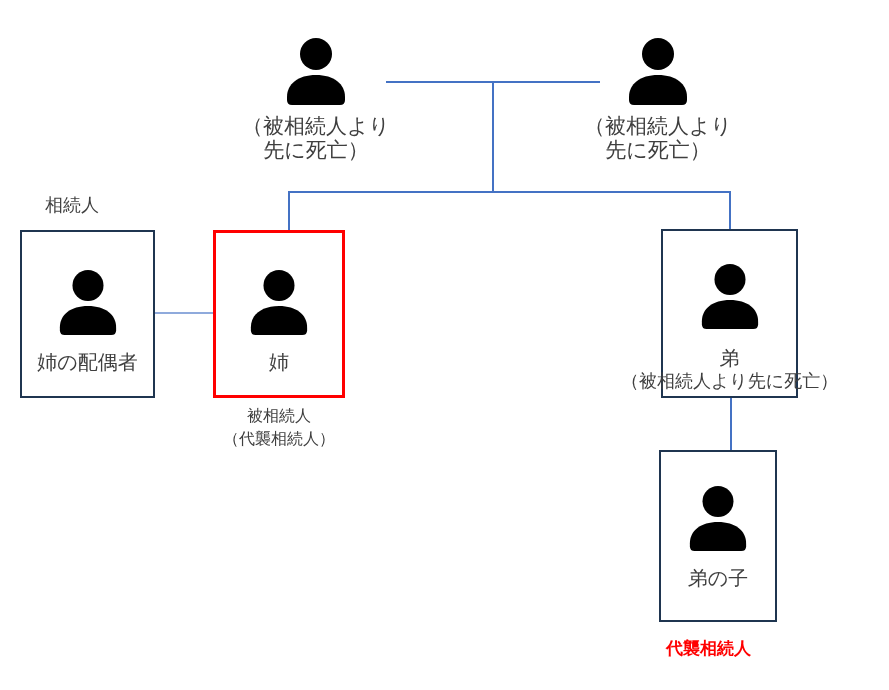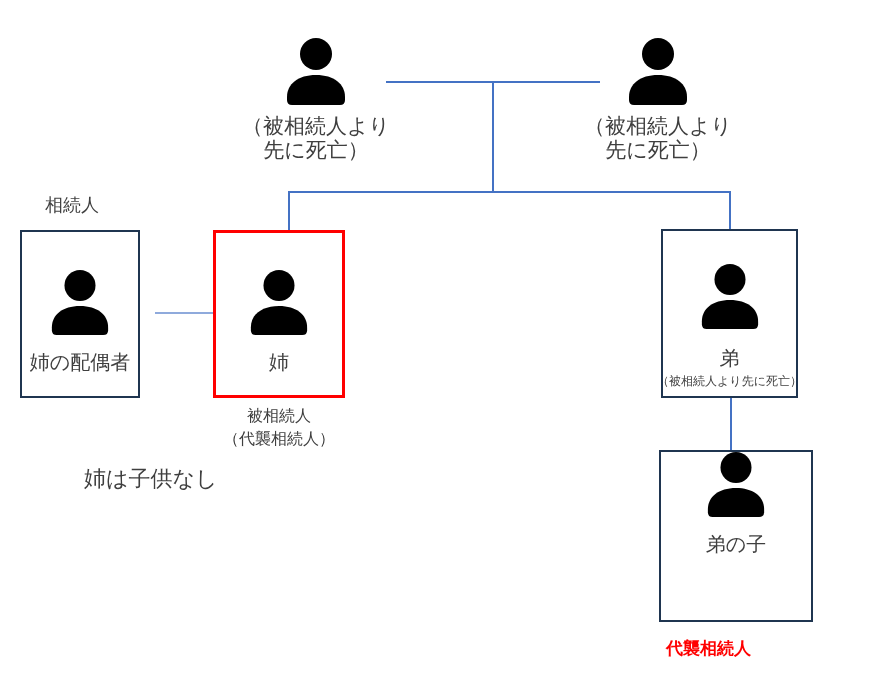--- a/index.html
+++ b/index.html
@@ -40,21 +40,21 @@
     border: 3px solid var(--highlight-red, #FF0000);
   }
   .pbox .box-label {
     font-size: 20px;
     line-height: 24px;
     margin-top: 15px;
     white-space: nowrap;
     color: var(--text, #3f3f3f);
   }
   .pbox .box-subnote {
-    font-size: 12px;
+    font-size: 18px;
     line-height: 17px;
     margin-top: 3px;
     white-space: nowrap;
     color: var(--text, #3f3f3f);
   }
   
   .figure {
     position: absolute;
     display: flex;
     flex-direction: column;
@@ -117,21 +117,21 @@
       </svg>
     </span>
     <div class="fig-note">
       <div>（被相続人より</div>
       <div>先に死亡）</div>
     </div>
   </div>
 
   <div class="txt heir-label" style="left:45px; top:193px;">相続人</div>
 
-  <div class="pbox" style="left:20px; top:230px; width:120px; height:168px; padding-top:38px;">
+  <div class="pbox" style="left:20px; top:230px; width:135px; height:168px; padding-top:38px;">
     <span class="icon-wrap">
       <svg class="person-svg" width="64" height="65" viewBox="0 0 66 67">
         <circle cx="33" cy="16" r="16"></circle>
         <path d="M33 37 C15 37 4 46 4 59 L4 62 Q4 67 9 67 L57 67 Q62 67 62 62 L62 59 C62 46 51 37 33 37 Z"></path>
       </svg>
     </span>
     <div class="box-label">姉の配偶者</div>
   </div>
 
   <div class="pbox red" style="left:213px; top:230px; width:132px; height:168px; padding-top:37px;">
@@ -142,34 +142,33 @@
       </svg>
     </span>
     <div class="box-label">姉</div>
   </div>
 
   <div class="txt sister-note center" style="left:197px; top:404px; width:164px;">
     <div>被相続人</div>
     <div>（代襲相続人）</div>
   </div>
 
-  <div class="txt no-children" style="left:84px; top:464px;">姉は子供なし</div>
 
   <div class="pbox" style="left:661px; top:229px; width:137px; height:169px; padding-top:33px;">
     <span class="icon-wrap">
       <svg class="person-svg" width="64" height="65" viewBox="0 0 66 67">
         <circle cx="33" cy="16" r="16"></circle>
         <path d="M33 37 C15 37 4 46 4 59 L4 62 Q4 67 9 67 L57 67 Q62 67 62 62 L62 59 C62 46 51 37 33 37 Z"></path>
       </svg>
     </span>
     <div class="box-label" style="margin-top:17px;">弟</div>
     <div class="box-subnote">（被相続人より先に死亡）</div>
   </div>
 
-  <div class="pbox" style="left:659px; top:450px; width:154px; height:172px; ">
+  <div class="pbox" style="left:659px; top:450px; width:118px; height:172px; padding-top:34px;">
     <span class="icon-wrap">
       <svg class="person-svg" width="64" height="65" viewBox="0 0 66 67">
         <circle cx="33" cy="16" r="16"></circle>
         <path d="M33 37 C15 37 4 46 4 59 L4 62 Q4 67 9 67 L57 67 Q62 67 62 62 L62 59 C62 46 51 37 33 37 Z"></path>
       </svg>
     </span>
     <div class="box-label">弟の子</div>
   </div>
 
   <div class="txt substitute" style="left:666px; top:637px;">代襲相続人</div>

